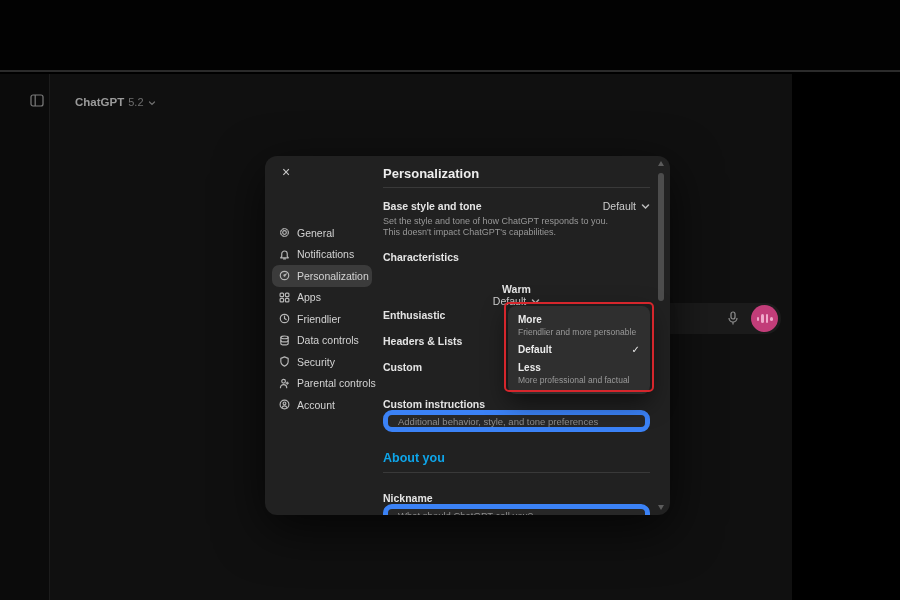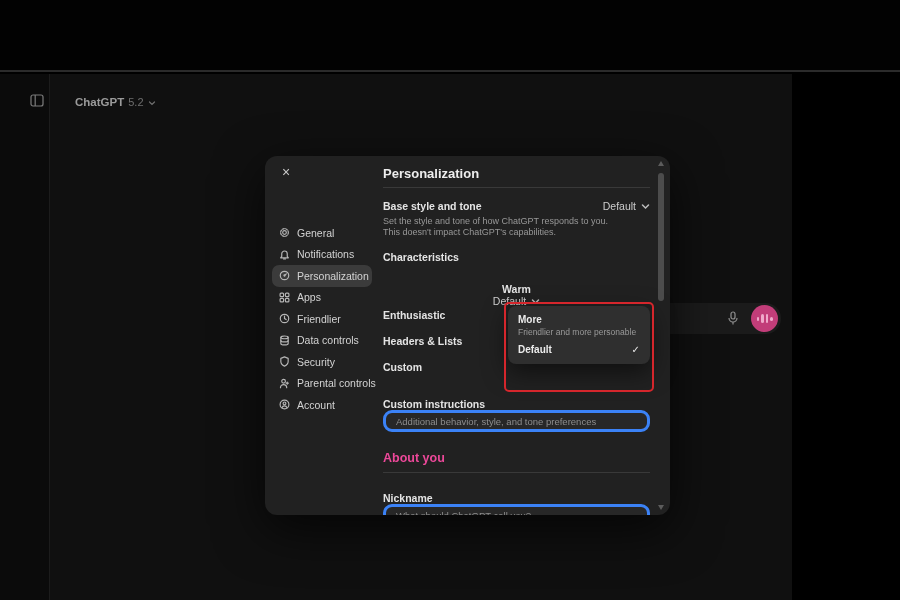--- a/index.html
+++ b/index.html
@@ -39,24 +39,24 @@
   .c-div1 { position:absolute; top:31px; left:0; width:267px; border-top:1px solid #393939; }
   .dd-row { position:absolute; left:0; width:267px; display:flex; justify-content:space-between; align-items:center; }
   .row-label { font-size:10.5px; font-weight:700; color:#e4e4e4; }
   .row-value { display:flex; align-items:center; gap:5px; font-size:10.5px; color:#cdcdcd; cursor:pointer; }
   .row-value svg { width:9px; height:9px; stroke:#bdbdbd; fill:none; stroke-width:1.5; stroke-linecap:round; }
   .r-base { top:44px; } .c-desc1 { position:absolute; top:60px; left:0; width:238px; font-size:9px; line-height:11px; color:#989898; }
   .c-char { position:absolute; top:91px; left:0; }
   .c-desc2 { position:absolute; top:105px; left:0; width:260px; font-size:9px; color:#989898; }
   .r-warm { top:127px;flex-direction:column; } .r-enth { top:153px; } .r-head { top:179px; } .r-emoji { top:205px; }
   .c-custom { position:absolute; top:238px; left:0; }
-  .text-input { position:absolute; left:0; width:267px; height:22px; background:#272727; border:3px solid #3b82f6; border-radius:9px; color:#cfcfcf; font-size:9.5px; padding:0 10px; outline:none; font-family:"Liberation Sans",sans-serif; }
+  .text-input { position:absolute; left:0; width:267px; height:22px; background:#272727; border:5px solid #3b82f6; border-radius:9px; color:#cfcfcf; font-size:9.5px; padding:0 10px; outline:none; font-family:"Liberation Sans",sans-serif; }
   .text-input::placeholder { color:#8d8d8d; }
   .in-custom { top:254px; }
-  .c-about { position:absolute; top:295px; left:0; font-size:12.5px; font-weight:700; color:#ec4899; }
+  .c-about { position:absolute; top:295px; left:0; font-size:12.5px; font-weight:700; color:#0ea5e9; }
   .c-div2 { position:absolute; top:316px; left:0; width:267px; border-top:1px solid #393939; }
   .c-nick { position:absolute; top:332px; left:0; }
   .in-nick { top:348px; }
 
   
   .dlg-scroll { position:absolute; right:5px; top:5px; width:8px; height:349px; }
   .sb-up, .sb-down { position:absolute; left:1px; width:0; height:0; border-left:3.5px solid transparent; border-right:3.5px solid transparent; cursor:pointer; }
   .sb-up { top:0; border-bottom:5px solid #5c5c5c; }
   .sb-down { bottom:0; border-top:5px solid #5c5c5c; }
   .sb-thumb { position:absolute; left:1px; top:12px; width:6px; height:128px; background:#4c4c4c; border-radius:3px; cursor:pointer; }
@@ -257,16 +257,22 @@
           <span class="mi-label">More</span>
         </div>
       <div class="mi-desc">Friendlier and more personable</div>
     </div>
     <div class="menu-item">
       <div class="mi-top">
         <span class="mi-label">Default</span>
         <span class="mi-check">✓</span>
       </div>
     </div>
+    <div class="menu-item">
+      <div class="mi-top">
+          <span class="mi-label">Less</span>
+        </div>
+      <div class="mi-desc">More professional and factual</div>
+    </div>
   </div>
 
   <div class="annotation"></div>
 </div>
 
 </body></html>

